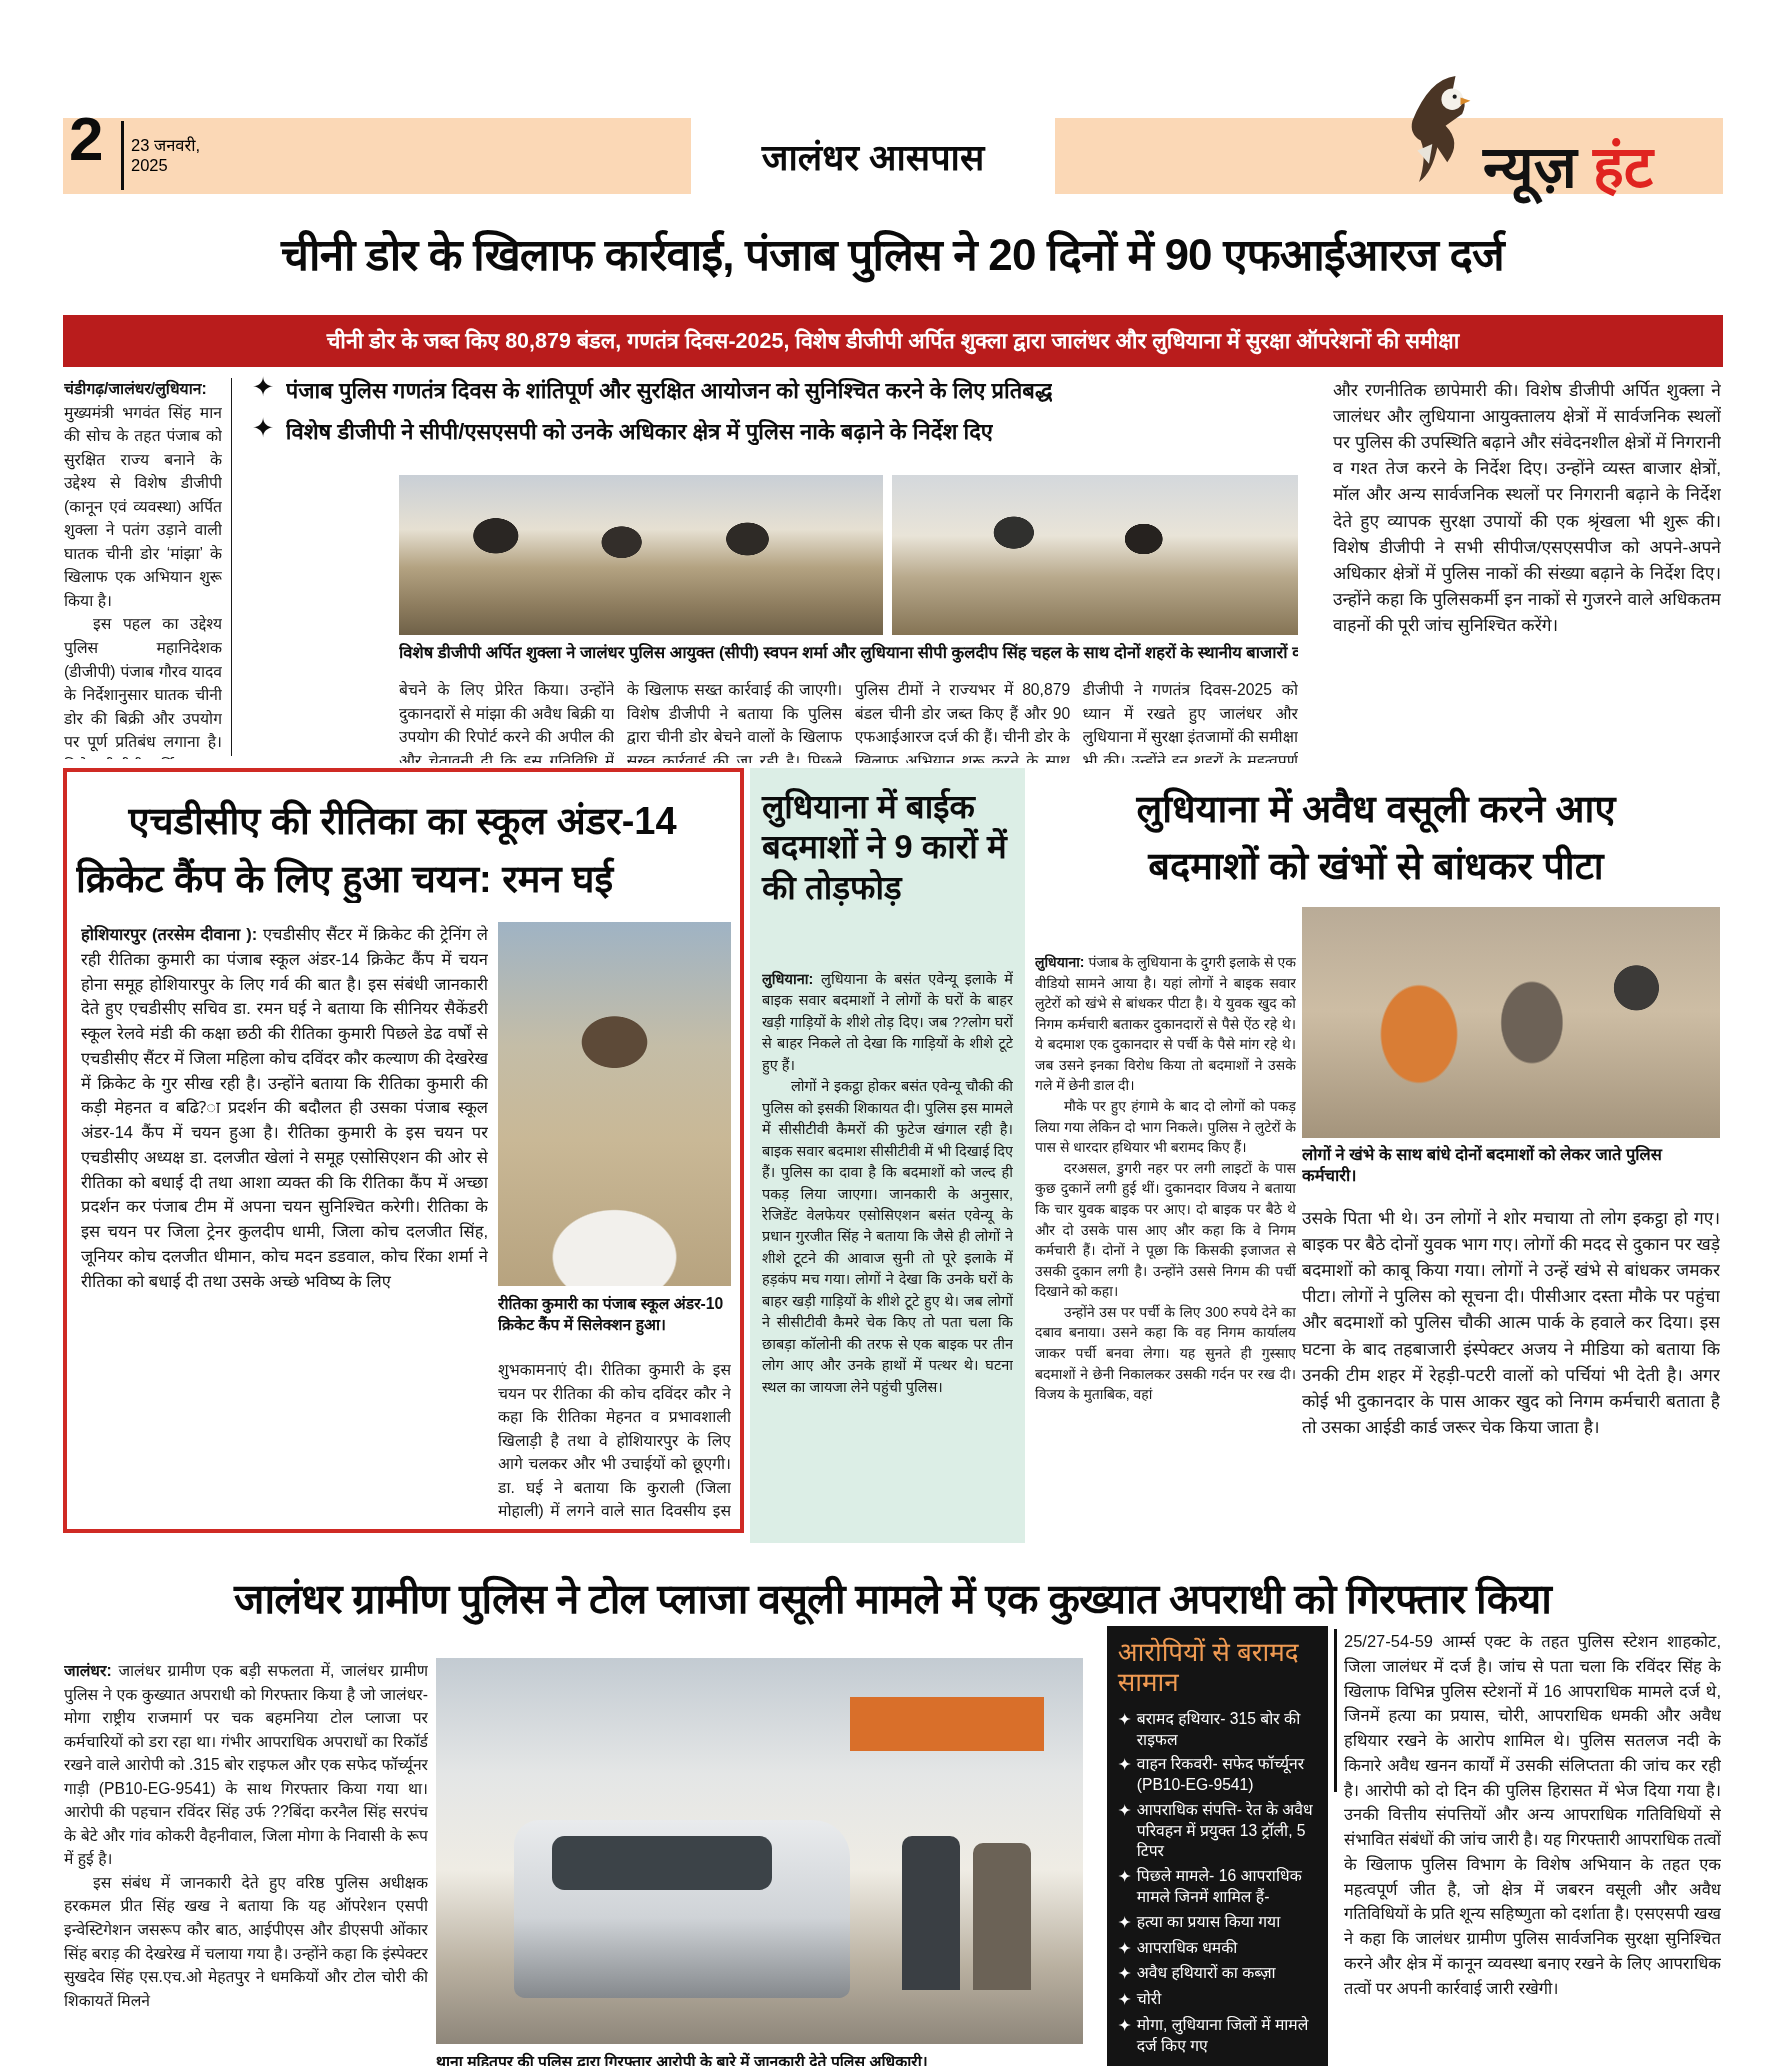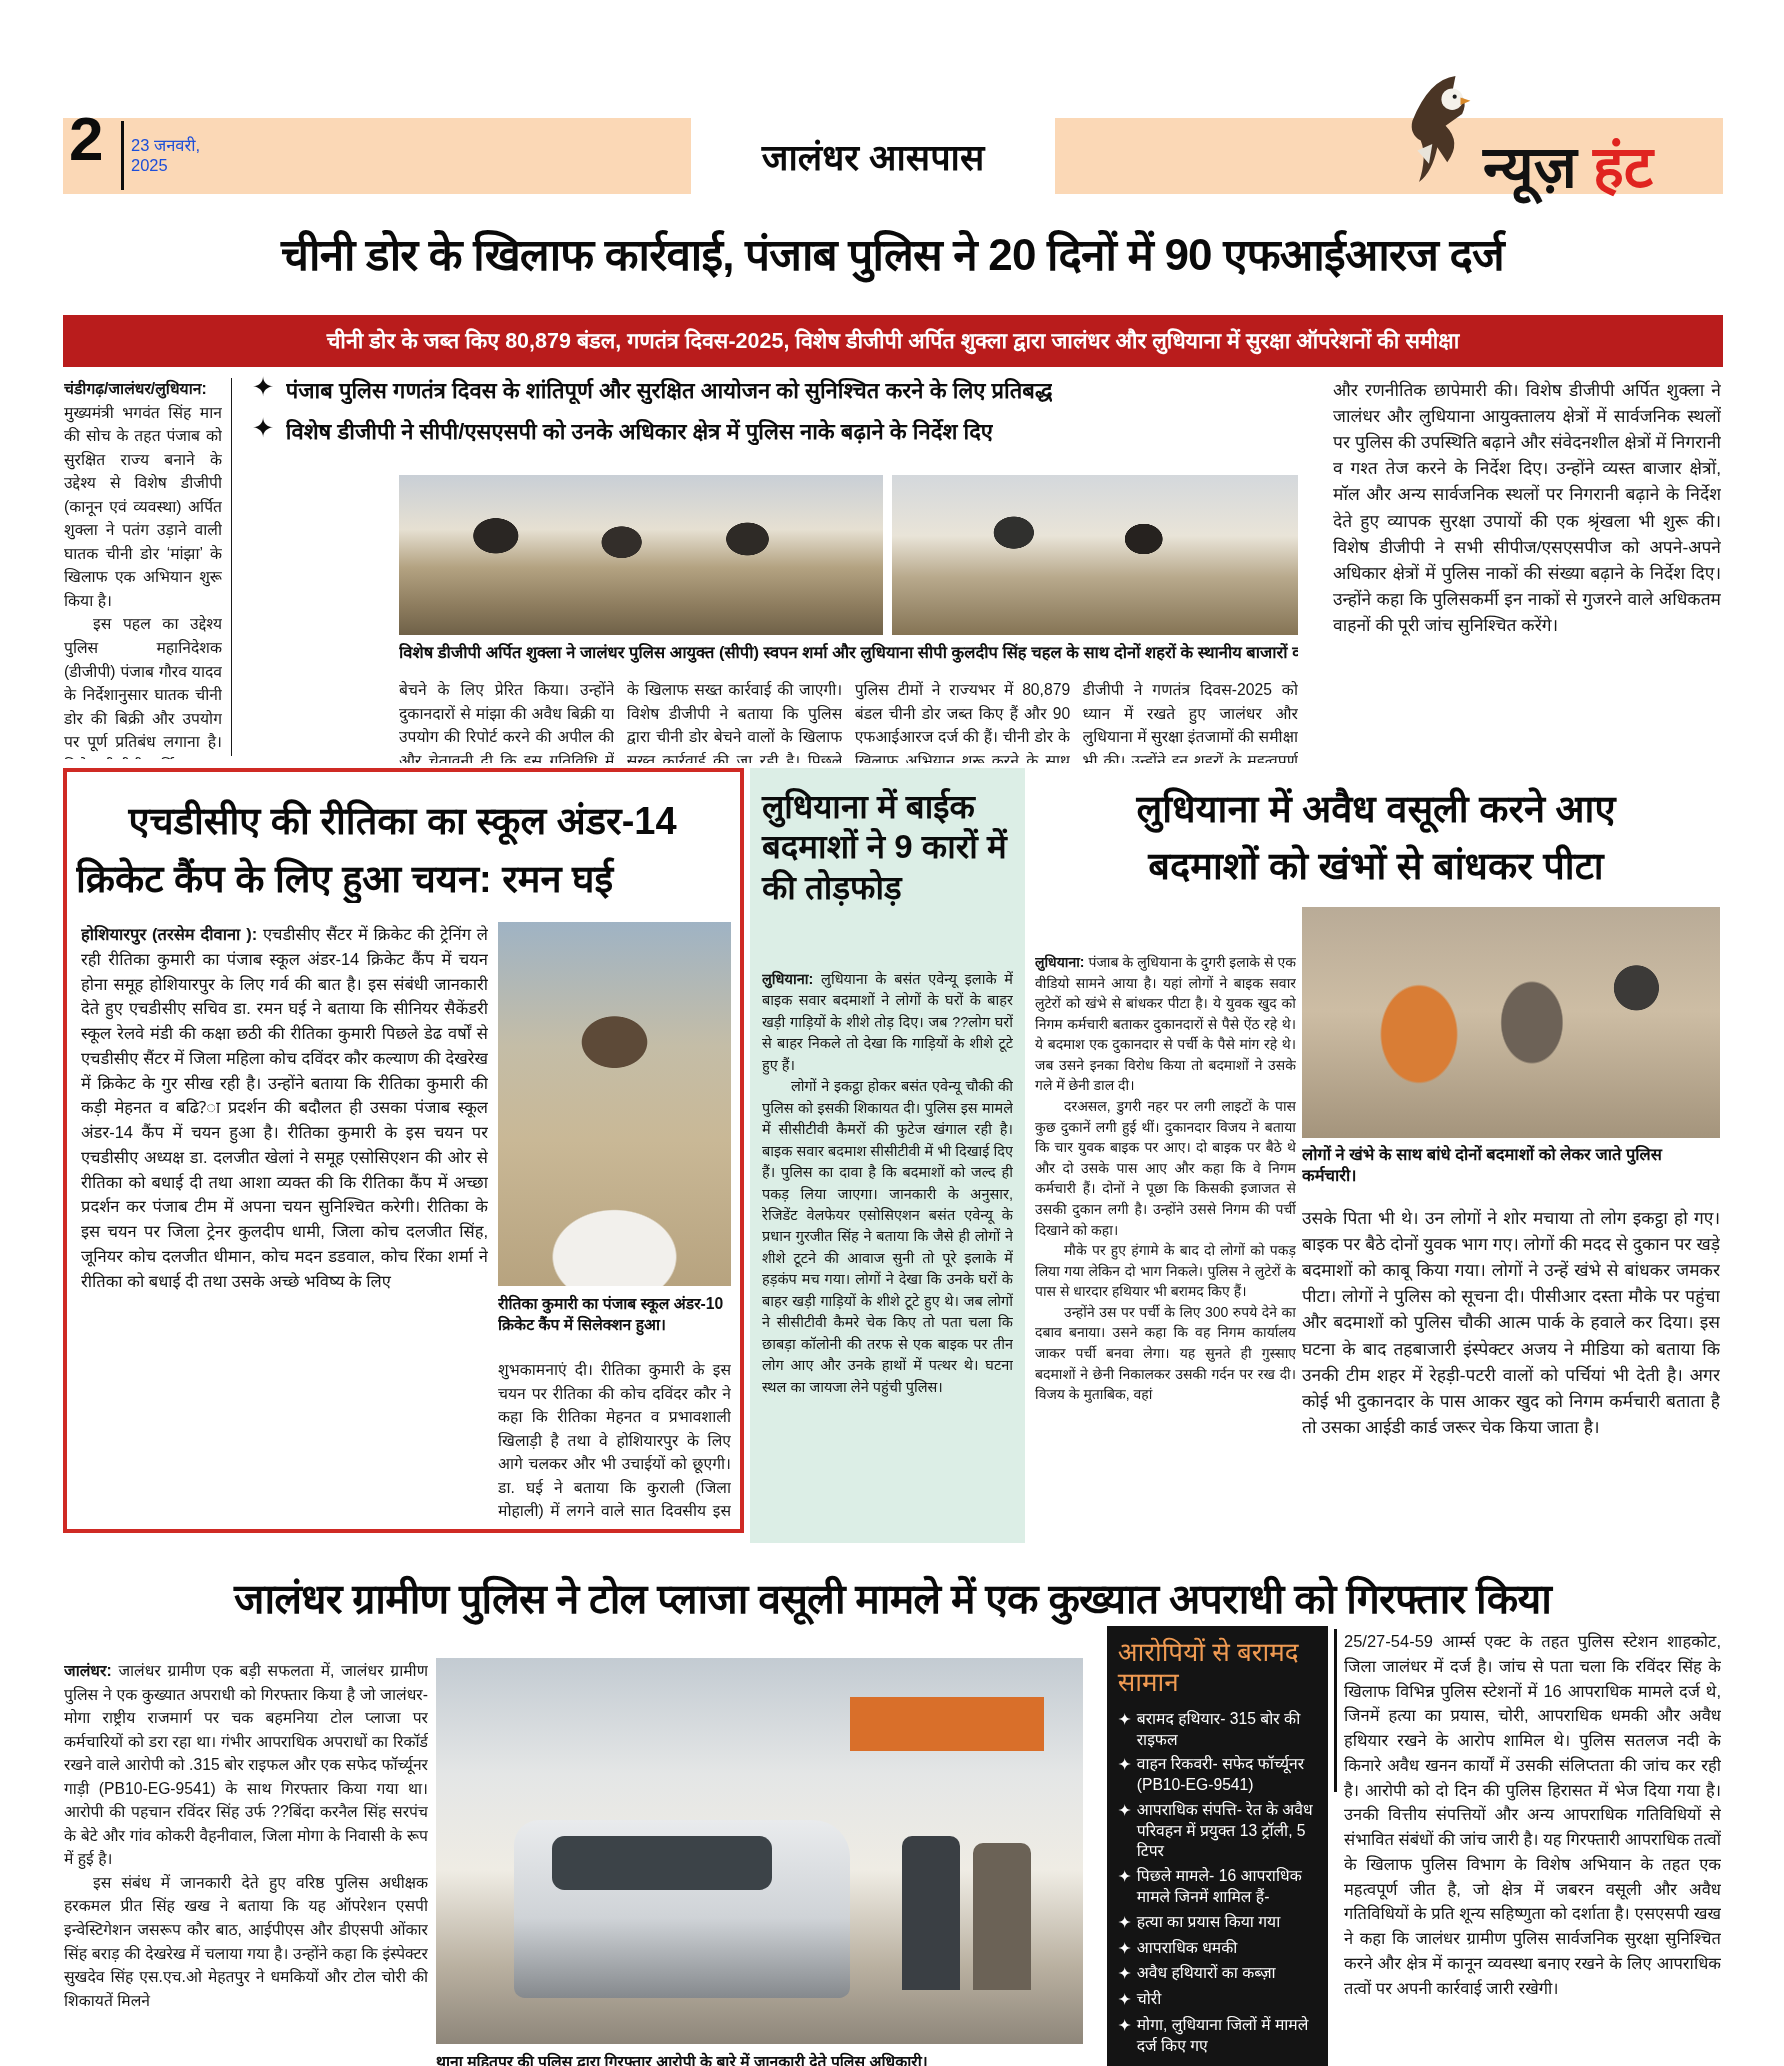--- a/index.html
+++ b/index.html
@@ -4,21 +4,21 @@
 <style>
   html,body{margin:0;padding:0;background:#ffffff;}
   body{width:1784px;height:2309px;position:relative;font-family:"Liberation Sans","DejaVu Sans",sans-serif;color:#141414;}
   .abs{position:absolute;}
   .clip{overflow:hidden;}
 
   
   .hdr-strip{left:63px;top:118px;width:1660px;height:76px;background:#fbd8b6;}
   .pagenum{left:69px;top:108px;font-size:62px;font-weight:700;color:#0c0c0c;line-height:1;}
   .pagenum-bar{left:121px;top:121px;width:2.5px;height:69px;background:#0c0c0c;}
-  .hdr-date{left:131px;top:136px;width:107px;font-size:16.5px;font-weight:400;color:#1d4ed8;line-height:1.2;}
+  .hdr-date{left:131px;top:136px;width:107px;font-size:16.5px;font-weight:400;color:#000000;line-height:1.2;}
   .masthead-box{left:691px;top:115px;width:364px;height:83px;background:#ffffff;display:flex;align-items:center;justify-content:center;}
   .masthead{font-size:36px;font-weight:900;color:#0b0b0b;white-space:nowrap;}
   .logo-text{left:1483px;top:125px;font-size:58px;font-weight:900;white-space:nowrap;text-align:center;}
   .logo-black{color:#121212;}
   .logo-red{color:#e02420;}
   .eagle{left:1404px;top:71px;}
 
   
   .main-headline{left:62px;top:206px;width:1661px;height:97px;font-size:44px;font-weight:900;color:#0a0a0a;text-align:center;white-space:nowrap;line-height:97px;letter-spacing:-0.8px;}
   .blue-bar{left:63px;top:315px;width:1660px;height:52px;background:#b91c1c;}
@@ -179,22 +179,22 @@
   <div class="abs mint-h">लुधियाना में बाईक बदमाशों ने 9 कारों में की तोड़फोड़</div>
   <div class="abs clip body-text mint-body">
     <p><span class="dateline">लुधियाना:</span> <span>लुधियाना के बसंत एवेन्यू इलाके में बाइक सवार बदमाशों ने लोगों के घरों के बाहर खड़ी गाड़ियों के शीशे तोड़ दिए। जब ??लोग घरों से बाहर निकले तो देखा कि गाड़ियों के शीशे टूटे हुए हैं।</span></p>
     <p>लोगों ने इकट्ठा होकर बसंत एवेन्यू चौकी की पुलिस को इसकी शिकायत दी। पुलिस इस मामले में सीसीटीवी कैमरों की फुटेज खंगाल रही है। बाइक सवार बदमाश सीसीटीवी में भी दिखाई दिए हैं। पुलिस का दावा है कि बदमाशों को जल्द ही पकड़ लिया जाएगा। जानकारी के अनुसार, रेजिडेंट वेलफेयर एसोसिएशन बसंत एवेन्यू के प्रधान गुरजीत सिंह ने बताया कि जैसे ही लोगों ने शीशे टूटने की आवाज सुनी तो पूरे इलाके में हड़कंप मच गया। लोगों ने देखा कि उनके घरों के बाहर खड़ी गाड़ियों के शीशे टूटे हुए थे। जब लोगों ने सीसीटीवी कैमरे चेक किए तो पता चला कि छाबड़ा कॉलोनी की तरफ से एक बाइक पर तीन लोग आए और उनके हाथों में पत्थर थे। घटना स्थल का जायजा लेने पहुंची पुलिस।</p>
   </div>
 
   <div class="abs beat-h1">लुधियाना में अवैध वसूली करने आए</div>
   <div class="abs beat-h2">बदमाशों को खंभों से बांधकर पीटा</div>
   <div class="abs clip body-text beat-col1">
     <p><span class="dateline">लुधियाना:</span> <span>पंजाब के लुधियाना के दुगरी इलाके से एक वीडियो सामने आया है। यहां लोगों ने बाइक सवार लुटेरों को खंभे से बांधकर पीटा है। ये युवक खुद को निगम कर्मचारी बताकर दुकानदारों से पैसे ऐंठ रहे थे। ये बदमाश एक दुकानदार से पर्ची के पैसे मांग रहे थे। जब उसने इनका विरोध किया तो बदमाशों ने उसके गले में छेनी डाल दी।</span></p>
+    <p>मौके पर हुए हंगामे के बाद दो लोगों को पकड़ लिया गया लेकिन दो भाग निकले। पुलिस ने लुटेरों के पास से धारदार हथियार भी बरामद किए हैं।</p>
     <p>दरअसल, डुगरी नहर पर लगी लाइटों के पास कुछ दुकानें लगी हुई थीं। दुकानदार विजय ने बताया कि चार युवक बाइक पर आए। दो बाइक पर बैठे थे और दो उसके पास आए और कहा कि वे निगम कर्मचारी हैं। दोनों ने पूछा कि किसकी इजाजत से उसकी दुकान लगी है। उन्होंने उससे निगम की पर्ची दिखाने को कहा।</p>
-    <p>मौके पर हुए हंगामे के बाद दो लोगों को पकड़ लिया गया लेकिन दो भाग निकले। पुलिस ने लुटेरों के पास से धारदार हथियार भी बरामद किए हैं।</p>
     <p>उन्होंने उस पर पर्ची के लिए 300 रुपये देने का दबाव बनाया। उसने कहा कि वह निगम कार्यालय जाकर पर्ची बनवा लेगा। यह सुनते ही गुस्साए बदमाशों ने छेनी निकालकर उसकी गर्दन पर रख दी। विजय के मुताबिक, वहां</p>
   </div>
   <div class="photo ph-beat"></div>
   <div class="abs clip beat-caption">लोगों ने खंभे के साथ बांधे दोनों बदमाशों को लेकर जाते पुलिस कर्मचारी।</div>
   <div class="abs clip body-text beat-col2">उसके पिता भी थे। उन लोगों ने शोर मचाया तो लोग इकट्ठा हो गए। बाइक पर बैठे दोनों युवक भाग गए। लोगों की मदद से दुकान पर खड़े बदमाशों को काबू किया गया। लोगों ने उन्हें खंभे से बांधकर जमकर पीटा। लोगों ने पुलिस को सूचना दी। पीसीआर दस्ता मौके पर पहुंचा और बदमाशों को पुलिस चौकी आत्म पार्क के हवाले कर दिया। इस घटना के बाद तहबाजारी इंस्पेक्टर अजय ने मीडिया को बताया कि उनकी टीम शहर में रेहड़ी-पटरी वालों को पर्चियां भी देती है। अगर कोई भी दुकानदार के पास आकर खुद को निगम कर्मचारी बताता है तो उसका आईडी कार्ड जरूर चेक किया जाता है।</div>
 
   <div class="abs clip toll-headline">जालंधर ग्रामीण पुलिस ने टोल प्लाजा वसूली मामले में एक कुख्यात अपराधी को गिरफ्तार किया</div>
   <div class="abs clip body-text toll-col1">
     <p><span class="dateline">जालंधर:</span> <span>जालंधर ग्रामीण एक बड़ी सफलता में, जालंधर ग्रामीण पुलिस ने एक कुख्यात अपराधी को गिरफ्तार किया है जो जालंधर-मोगा राष्ट्रीय राजमार्ग पर चक बहमनिया टोल प्लाजा पर कर्मचारियों को डरा रहा था। गंभीर आपराधिक अपराधों का रिकॉर्ड रखने वाले आरोपी को .315 बोर राइफल और एक सफेद फॉर्च्यूनर गाड़ी (PB10-EG-9541) के साथ गिरफ्तार किया गया था। आरोपी की पहचान रविंदर सिंह उर्फ ??बिंदा करनैल सिंह सरपंच के बेटे और गांव कोकरी वैहनीवाल, जिला मोगा के निवासी के रूप में हुई है।</span></p>
     <p>इस संबंध में जानकारी देते हुए वरिष्ठ पुलिस अधीक्षक हरकमल प्रीत सिंह खख ने बताया कि यह ऑपरेशन एसपी इन्वेस्टिगेशन जसरूप कौर बाठ, आईपीएस और डीएसपी ओंकार सिंह बराड़ की देखरेख में चलाया गया है। उन्होंने कहा कि इंस्पेक्टर सुखदेव सिंह एस.एच.ओ मेहतपुर ने धमकियों और टोल चोरी की शिकायतें मिलने</p>

